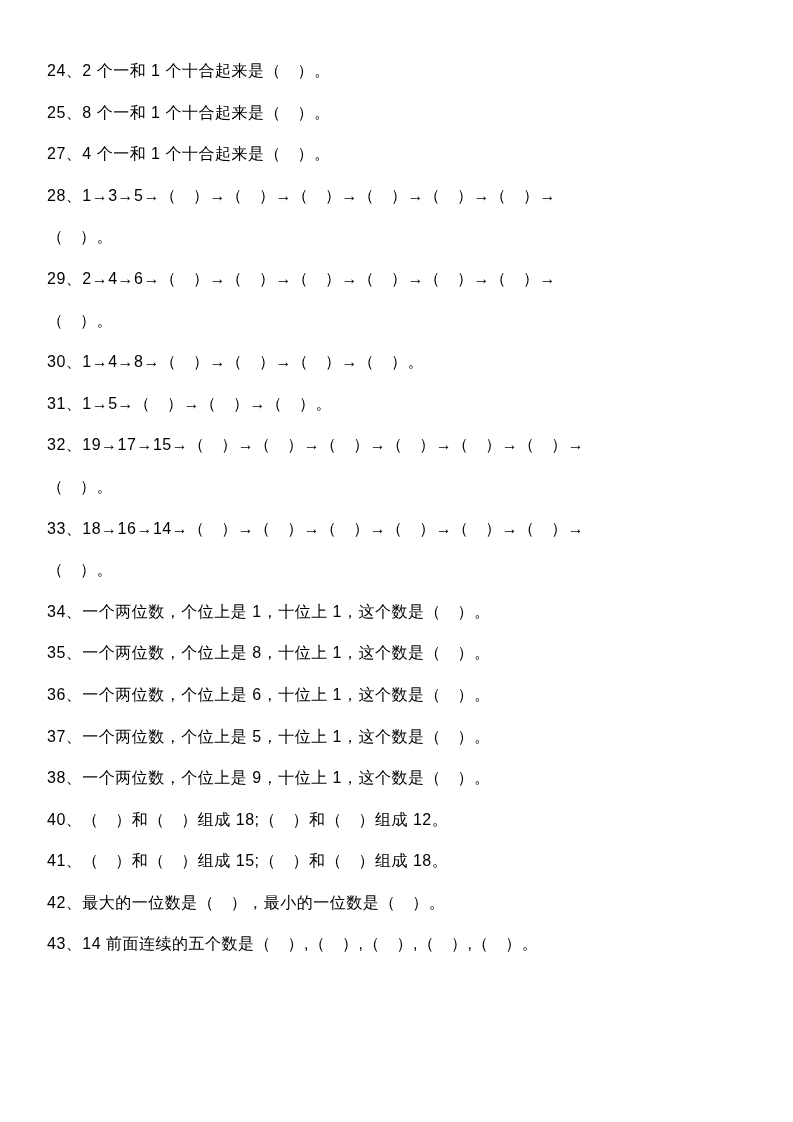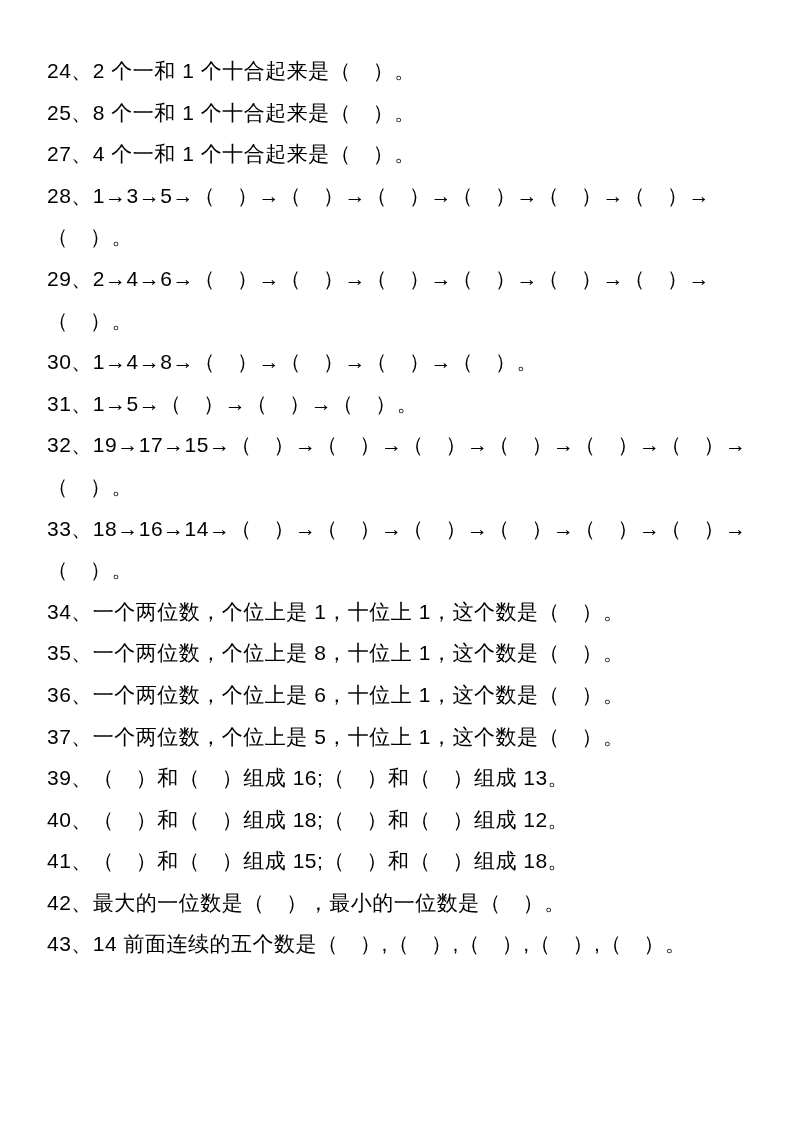--- a/index.html
+++ b/index.html
@@ -12,21 +12,21 @@
     width: 793px;
     height: 1122px;
     background: #ffffff;
     overflow: hidden;
     box-sizing: border-box;
     padding: 50px 20px 0 47px;
   }
   .doc {
     color: #000000;
     font-family: "Liberation Sans", "DejaVu Sans", sans-serif;
-    font-size: 21px;
+    font-size: 16px;
     line-height: 41.6px;
     letter-spacing: 0.5px;
   }
   .q {
     white-space: pre;      
     font-kerning: none;
   }
 </style>
 </head>
 <body>
@@ -43,19 +43,19 @@
     <div class="q">30、1→4→8→（　）→（　）→（　）→（　）。</div>
     <div class="q">31、1→5→（　）→（　）→（　）。</div>
     <div class="q">32、19→17→15→（　）→（　）→（　）→（　）→（　）→（　）→
 （　）。</div>
     <div class="q">33、18→16→14→（　）→（　）→（　）→（　）→（　）→（　）→
 （　）。</div>
     <div class="q">34、一个两位数，个位上是 1，十位上 1，这个数是（　）。</div>
     <div class="q">35、一个两位数，个位上是 8，十位上 1，这个数是（　）。</div>
     <div class="q">36、一个两位数，个位上是 6，十位上 1，这个数是（　）。</div>
     <div class="q">37、一个两位数，个位上是 5，十位上 1，这个数是（　）。</div>
-    <div class="q">39、（　）和（　）组成 16;（　）和（　）组成 13。</div>
+    <div class="q">38、一个两位数，个位上是 9，十位上 1，这个数是（　）。</div>
     <div class="q">40、（　）和（　）组成 18;（　）和（　）组成 12。</div>
     <div class="q">41、（　）和（　）组成 15;（　）和（　）组成 18。</div>
     <div class="q">42、最大的一位数是（　），最小的一位数是（　）。</div>
     <div class="q">43、14 前面连续的五个数是（　）,（　）,（　）,（　）,（　）。</div>
   </div>
 </div>
 
 </body></html>

